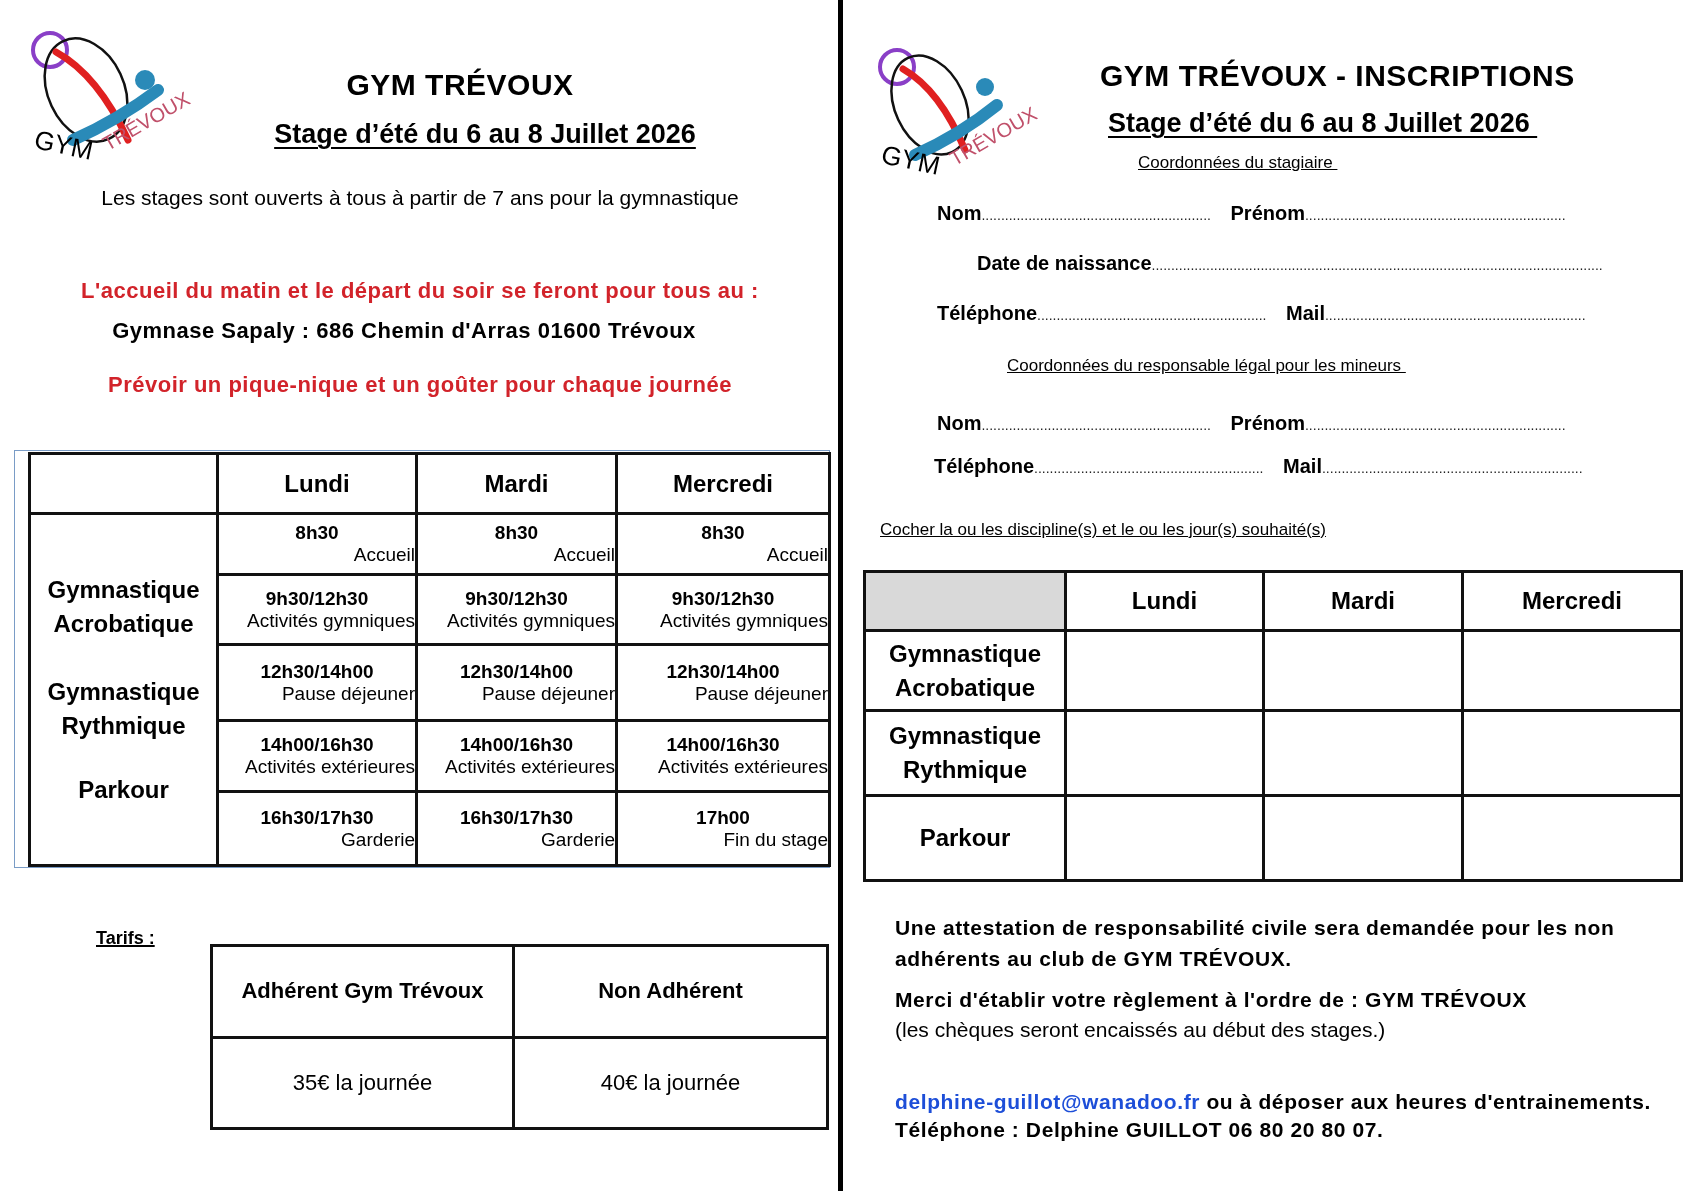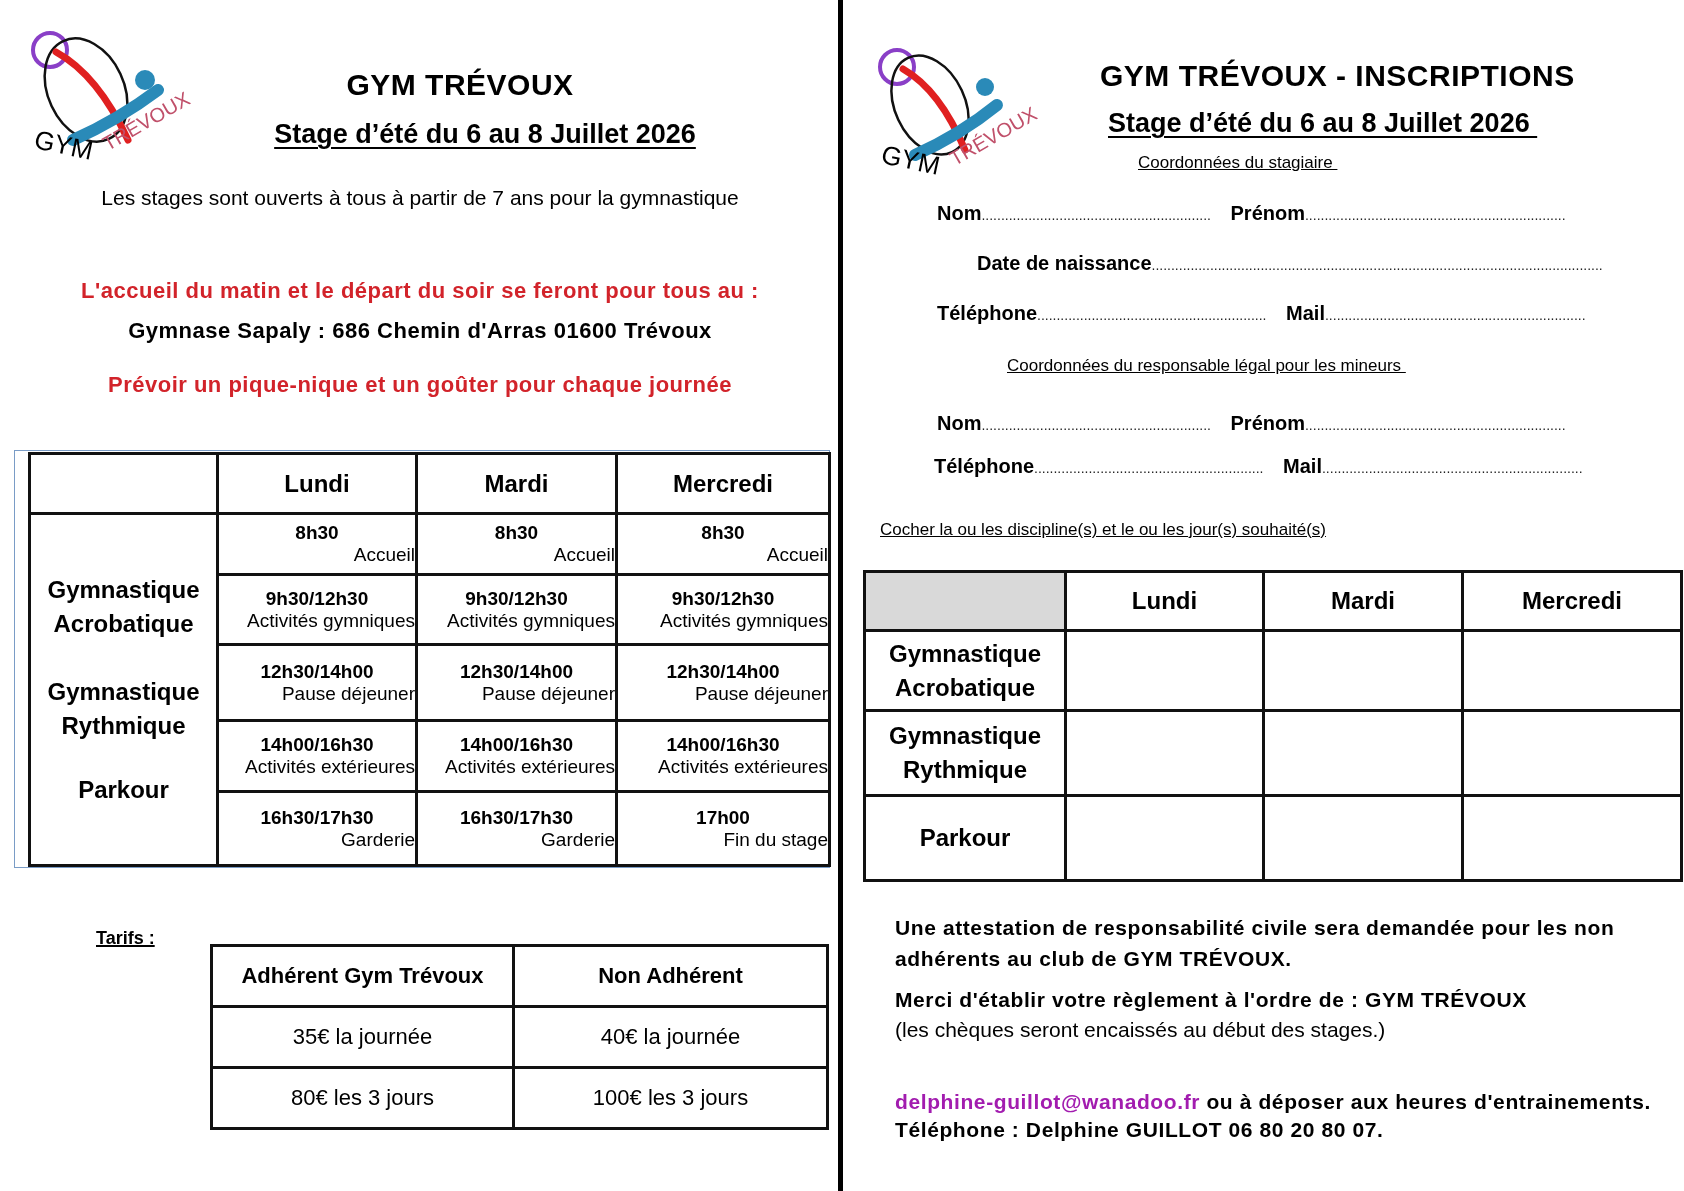--- a/index.html
+++ b/index.html
@@ -35,21 +35,21 @@
 
   table.reg { position:absolute; border-collapse:collapse; table-layout:fixed; }
   table.reg td, table.reg th { border:3px solid #111; text-align:center; vertical-align:middle; }
   .reg th { font-size:24px; font-weight:bold; }
   .reg td.disc { font-size:24px; font-weight:bold; line-height:34px; }
   .reg td.box { background:#fff; }
   .reg th.corner { background:#d9d9d9; }
 
   .notes { position:absolute; left:895px; width:780px; font-size:21px; font-weight:bold; letter-spacing:0.6px; }
   .notes .normal { font-weight:normal; letter-spacing:0; }
-  .notes .mail { color:#a21caf; }
+  .notes .mail { color:#1d4ed8; }
 </style>
 </head>
 <body>
 
 <div>
 
   <div class="logo" style="left:28px;top:30px;width:170px;height:140px;">
     <svg width="170" height="140" viewBox="0 0 170 140">
       <circle cx="22" cy="20" r="17" fill="none" stroke="#8a3fc7" stroke-width="4"></circle>
       <ellipse cx="58" cy="60" rx="38" ry="54" fill="none" stroke="#111" stroke-width="2.5" transform="rotate(-25 58 60)"></ellipse>
@@ -62,21 +62,21 @@
   </div>
 
   <div class="abs title center" style="left:240px;top:68px;width:440px;">GYM TRÉVOUX</div>
   <div class="abs subtitle center" style="left:240px;top:119px;width:490px;">Stage d’été du 6 au 8 Juillet 2026</div>
 
   <div class="abs intro center" style="left:20px;top:182px;width:800px;">
     <div>Les stages sont ouverts à tous à partir de 7 ans pour la gymnastique</div>
   </div>
 
   <div class="abs red center" style="left:20px;top:278px;width:800px;">L'accueil du matin et le départ du soir se feront pour tous au :</div>
-  <div class="abs addr center" style="left:20px;top:318px;width:800px;">Gymnase Sapaly : 686 Chemin d'Arras 01600 Trévoux</div>
+  <div class="abs addr center" style="left:4px;top:318px;width:800px;">Gymnase Sapaly : 686 Chemin d'Arras 01600 Trévoux</div>
   <div class="abs red center" style="left:20px;top:372px;width:800px;">Prévoir un pique-nique et un goûter pour chaque journée</div>
 
   <div class="outer-frame"></div>
   <table class="sched" style="left:28px;top:452px;width:800px;height:412px;">
     <colgroup>
         <col style="width:188px">
         <col style="width:199px">
         <col style="width:200px">
         <col style="width:213px">
       </colgroup>
@@ -177,24 +177,20 @@
       </colgroup>
     <tbody>
         <tr style="height:58px;">
       <th>Adhérent Gym Trévoux</th>
       <th>Non Adhérent</th>
     </tr>
     <tr style="height:58px;">
       <td>35€ la journée</td>
       <td>40€ la journée</td>
     </tr>
-    <tr style="height:58px;">
-      <td>80€ les 3 jours</td>
-      <td>100€ les 3 jours</td>
-    </tr>
   </tbody>
     </table>
 </div>
 
 <div class="divider"></div>
 
 <div>
 
   <div class="logo" style="left:875px;top:45px;width:170px;height:140px;">
     <svg width="170" height="140" viewBox="0 0 170 140">

